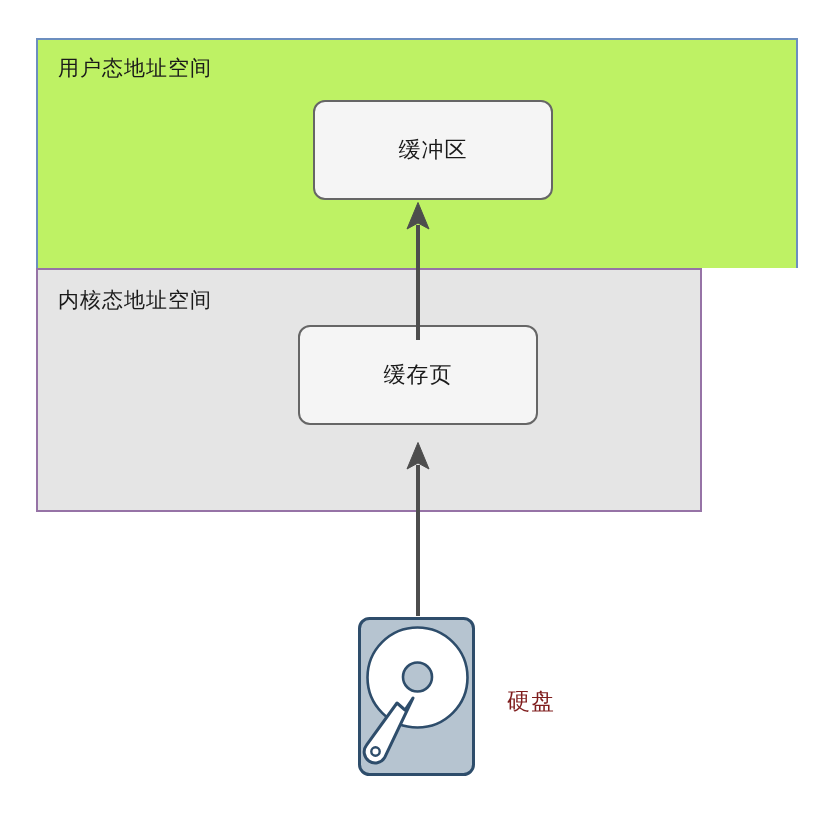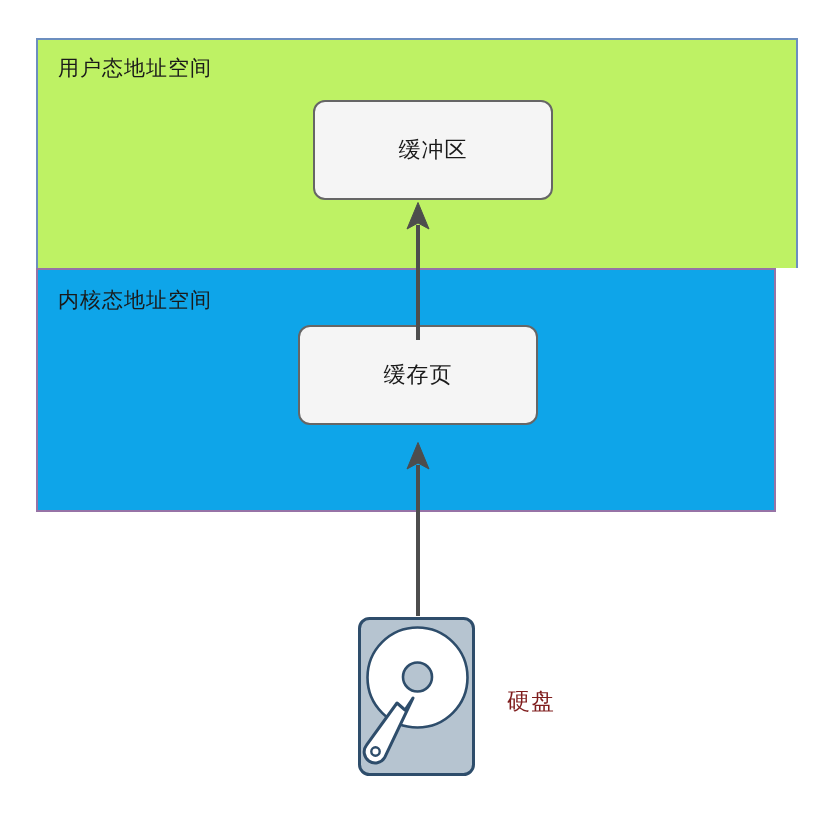--- a/index.html
+++ b/index.html
@@ -1,21 +1,21 @@
 <!DOCTYPE html>
 <html><head>
 <meta charset="utf-8">
 <style>
   html,body{margin:0;padding:0;background:#ffffff;}
   body{font-family:"Liberation Sans","DejaVu Sans",sans-serif;}
   .canvas{position:relative;width:834px;height:840px;background:#ffffff;overflow:hidden;}
 
   .region{position:absolute;box-sizing:border-box;}
   .region-user{left:36px;top:38px;width:762px;height:230px;background:#bef264;border:2px solid #6c8ebf;border-bottom:none;}
-  .region-kernel{left:36px;top:268px;width:740px;height:244px;background:#0ea5e9;border:2px solid #9673a6;padding-left:44px;}
+  .region-kernel{left:36px;top:268px;width:666px;height:244px;background:#e5e5e5;border:2px solid #9673a6;padding-left:44px;}
   .region-label{position:absolute;left:20px;top:14px;font-size:21px;color:#1a1a1a;letter-spacing:1px;white-space:nowrap;}
 
   .node{position:absolute;box-sizing:border-box;width:240px;height:100px;background:#f5f5f5;border:2px solid #666666;border-radius:12px;display:flex;align-items:center;justify-content:center;font-size:22px;color:#1a1a1a;letter-spacing:1px;}
   .node-buffer{left:298px;top:100px;margin-left:15px;}
   .node-cache{left:298px;top:325px;}
 
   .overlay{position:absolute;left:0;top:0;width:834px;height:840px;pointer-events:none;}
 
   .disk-label{position:absolute;left:507px;top:686px;font-size:23px;color:#7f1d1d;letter-spacing:1px;white-space:nowrap;}
 </style>

